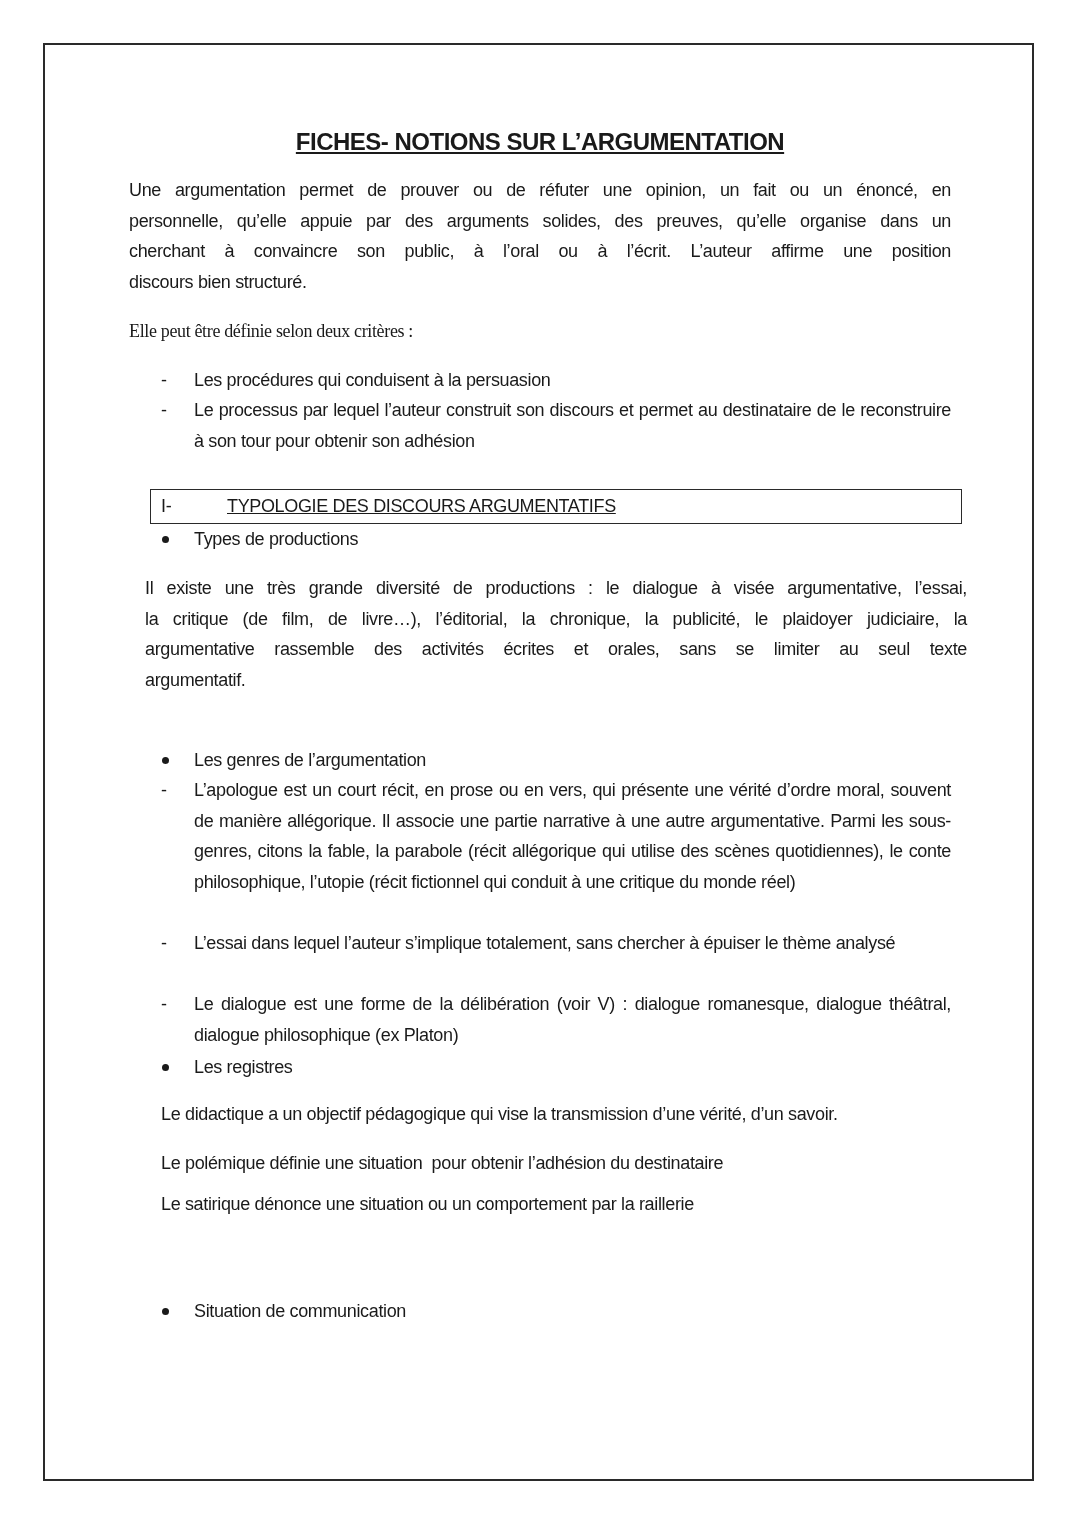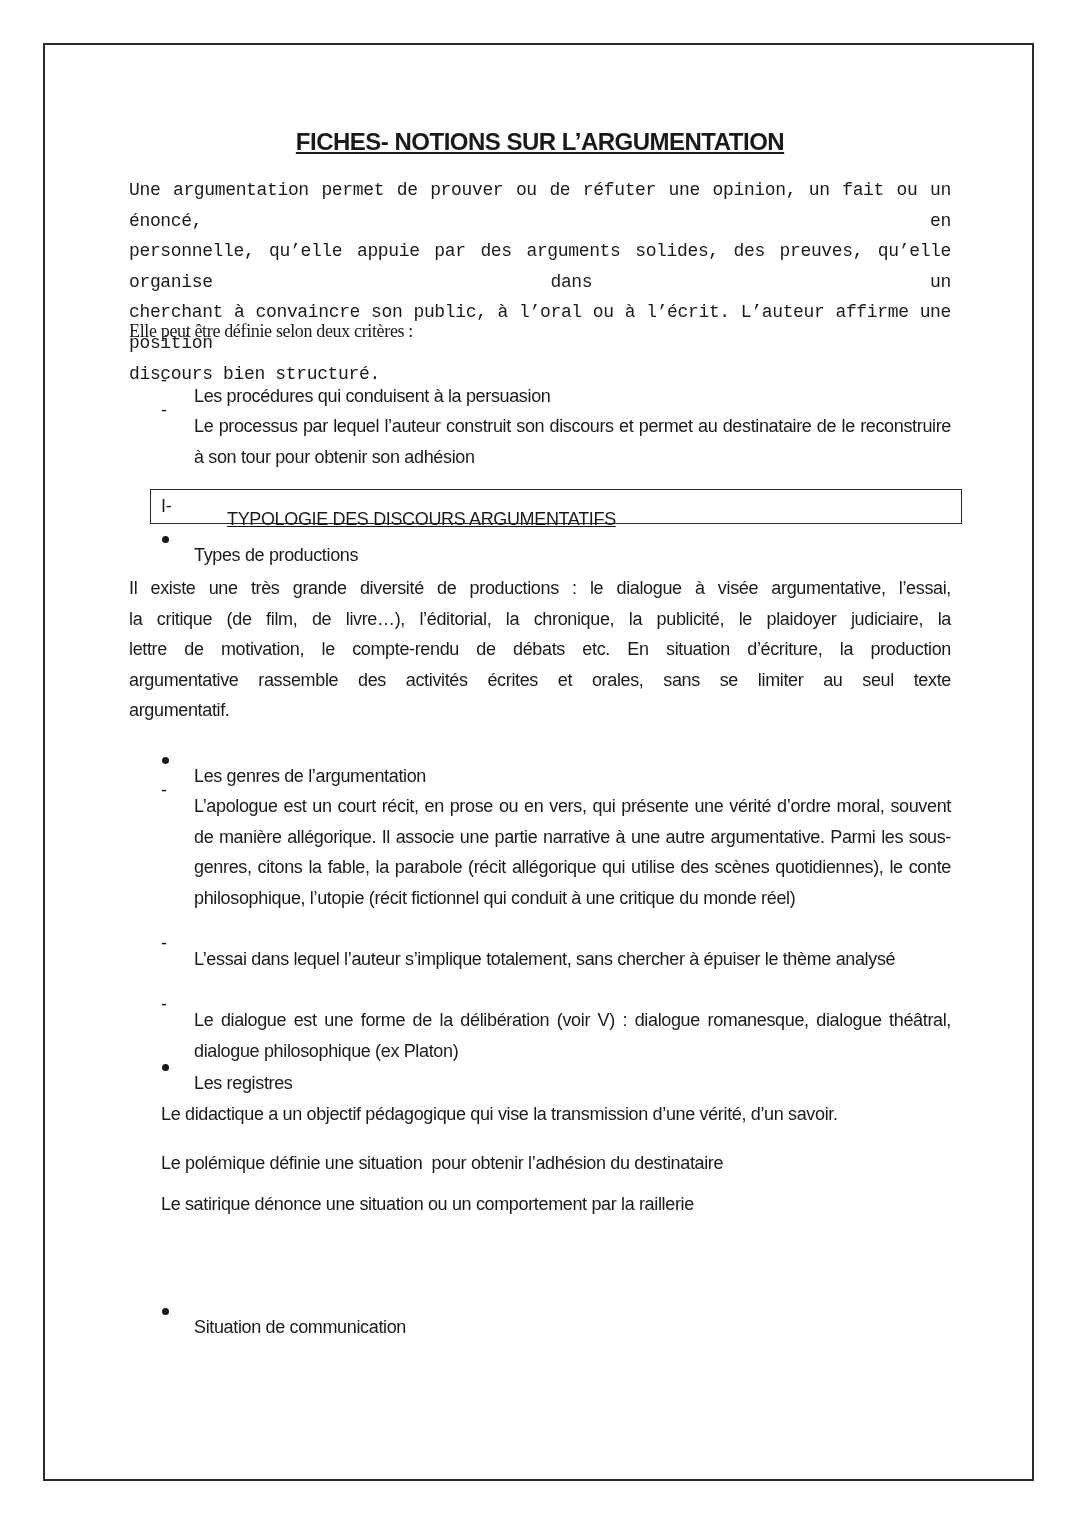--- a/index.html
+++ b/index.html
@@ -17,44 +17,44 @@
   }
   .abs { position: absolute; left: 0; width: 822px; }
   .title {
     text-align: center; font-weight: bold; text-decoration: underline;
     font-size: 24px; letter-spacing: -0.5px;
   }
   .justify { text-align: justify; text-align-last: left; }
   .justify.full { text-align-last: justify; }
   .dash-item, .bullet-item { position: absolute; left: 0; width: 822px; }
   .marker { position: absolute; left: 32px; }
-  .item-text { margin-left: 65px; width: 757px; text-align: justify; margin-top: 16px; }
+  .item-text { margin-left: 65px; width: 757px; text-align: justify; }
   .bullet-dot {
     position: absolute; left: 33px; top: 12px; width: 7px; height: 7px;
     background: #1a1a1a; border-radius: 50%;
   }
   .u { }
   .section-box {
     position: absolute; left: 21px; width: 812px; height: 35px;
     border: 1.5px solid #2a2a2a; box-sizing: border-box;
   }
   .section-num { position: absolute; left: 10px; top: 1px; }
-  .section-title { position: absolute; left: 76px; top: 14px; text-decoration: underline; text-align: right; }
+  .section-title { position: absolute; left: 76px; top: 1px; text-decoration: underline; text-align: right; }
   .indent { position: absolute; left: 32px; width: 790px; }
 </style>
 </head>
 <body>
 
 <div class="page-border"></div>
 
 <div class="content">
 
   <div class="abs title" style="top:127px;">FICHES- NOTIONS SUR L’ARGUMENTATION</div>
 
-  <div class="abs" style="top:175px;font-family:Liberation Mono, monospace;">
+  <div class="abs" style="top:175px;">
     <div class="justify full"> Une argumentation permet de prouver ou de réfuter une opinion, un fait ou un énoncé, en</div>
     <div class="justify full">personnelle, qu’elle appuie par des arguments solides, des preuves, qu’elle organise dans un</div>
     <div class="justify full">cherchant à convaincre son public, à l’oral ou à l’écrit. L’auteur affirme une position</div>
     <div class="justify">discours bien structuré.</div>
   </div>
 
   <div class="abs" style="top:316px;font-family:Liberation Serif, serif;">Elle peut être définie selon deux critères :</div>
 
   <div class="dash-item" style="top:365px;">
     <span class="marker">-</span>
@@ -68,24 +68,23 @@
   <div class="section-box" style="top:489px;">
     <span class="section-num">I-</span>
     <span class="section-title">TYPOLOGIE DES DISCOURS ARGUMENTATIFS</span>
   </div>
 
   <div class="bullet-item" style="top:524px;">
     <span class="bullet-dot"></span>
     <div class="item-text u">Types de productions</div>
   </div>
 
-  <div class="abs" style="top:573px;">
+  <div class="abs" style="top:573px;margin-left:16px;">
     <div class="justify full">Il existe une très grande diversité de productions : le dialogue à visée argumentative, l’essai,</div>
     <div class="justify full">la critique (de film, de livre…), l’éditorial, la chronique, la publicité, le plaidoyer judiciaire, la</div>
-    <div class="justify full">lettre de motivation, le compte-rendu de débats etc. En situation d’écriture, la production</div>
     <div class="justify full">argumentative rassemble des activités écrites et orales, sans se limiter au seul texte</div>
     <div class="justify">argumentatif.</div>
   </div>
 
   <div class="bullet-item" style="top:745px;">
     <span class="bullet-dot"></span>
     <div class="item-text u">Les genres de l’argumentation</div>
   </div>
 
   <div class="dash-item" style="top:775px;">

